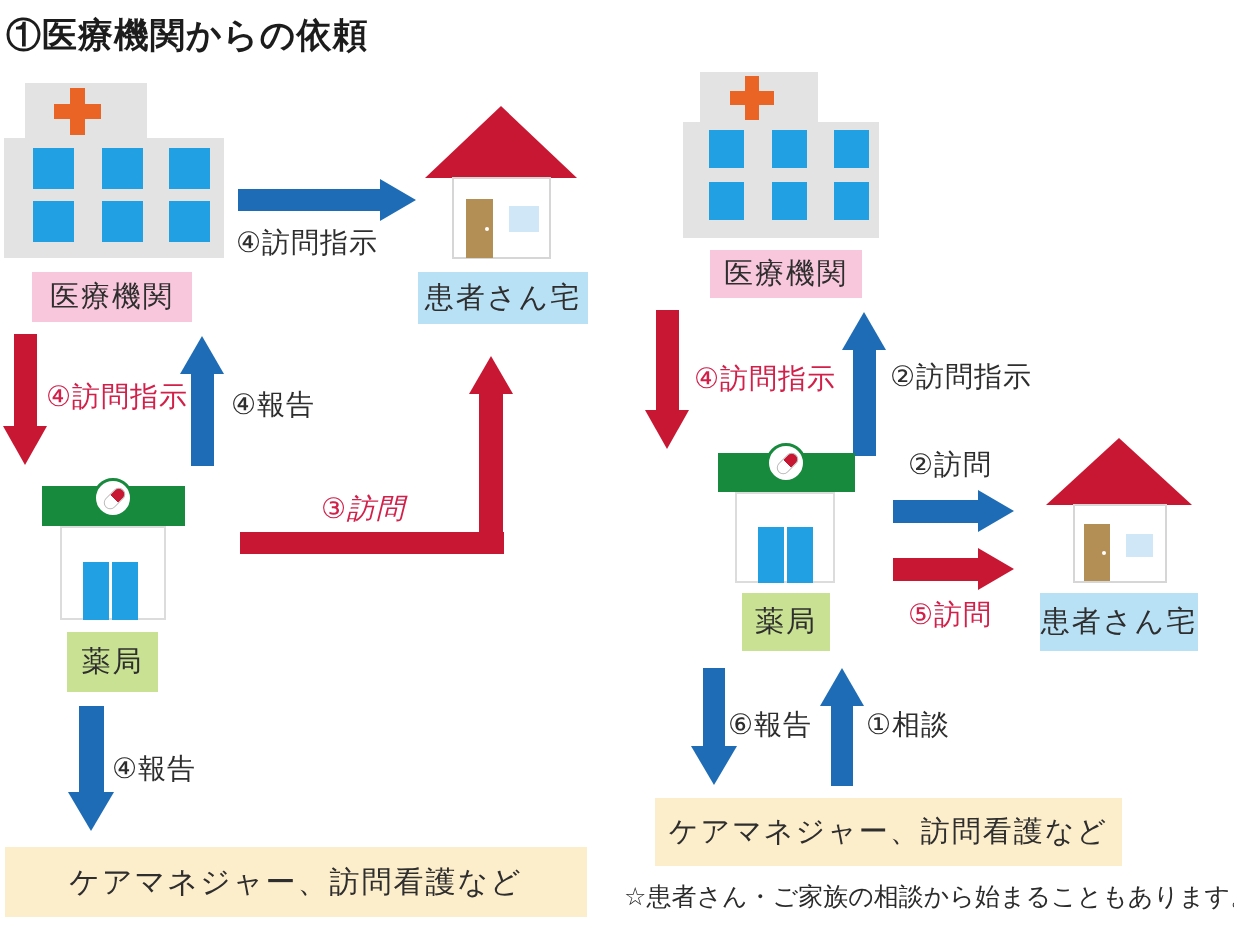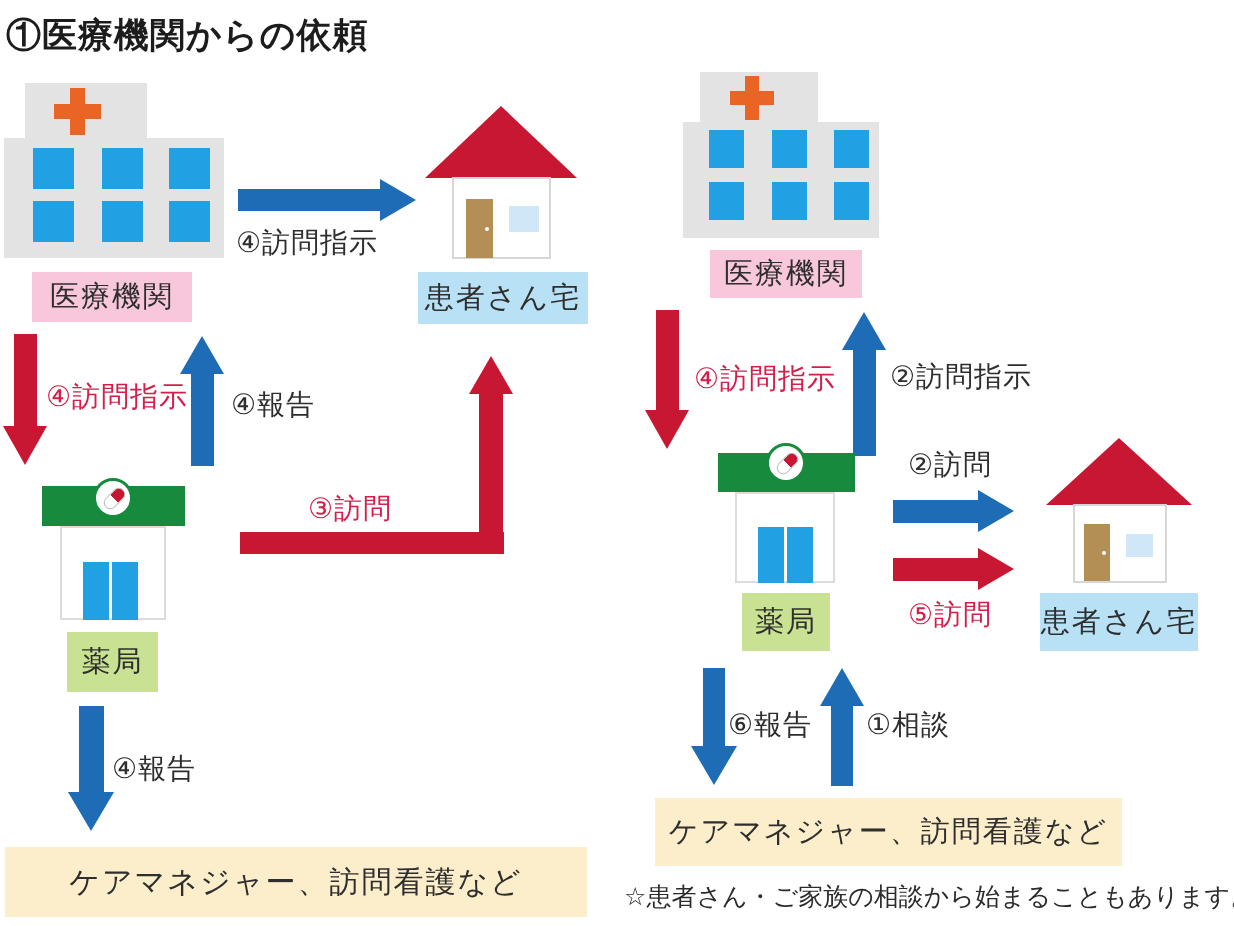--- a/index.html
+++ b/index.html
@@ -103,21 +103,21 @@
     </div>
     <div class="housebody" style="left:18px;top:48px;width:106px;height:94px;border-color:#dcdcdc;"></div>
     <div class="win" style="left:41px;top:84px;width:26px;height:58px;"></div>
     <div class="win" style="left:70px;top:84px;width:26px;height:58px;"></div>
   </div>
   <div class="tagbox greenbox" style="left:67px;top:632px;width:91px;height:60px;">薬局</div>
 
   <div class="shaft redc" style="left:240px;top:532px;width:264px;height:22px;"></div>
   <div class="shaft redc" style="left:479px;top:392px;width:24px;height:162px;"></div>
   <div class="head hd-up-red" style="left:469px;top:356px;"></div>
-  <div class="albl red" style="left:308px;top:490px;">③訪問</div>
+  <div class="albl red" style="left:321px;top:490px;font-style:italic;">③訪問</div>
 
   <div class="shaft blue" style="left:79px;top:706px;width:25px;height:88px;"></div>
   <div class="head hd-down-blue" style="left:68px;top:792px;"></div>
   <div class="albl" style="left:112px;top:750px;">④報告</div>
 
   <div class="creambox" style="left:5px;top:847px;width:582px;height:70px;">ケアマネジャー、訪問看護など</div>
 
 
   <div class="abs" style="left:683px;top:72px;width:196px;height:166px;">
     <div class="abs gray" style="left:17px;top:0;width:118px;height:55px;"></div>

